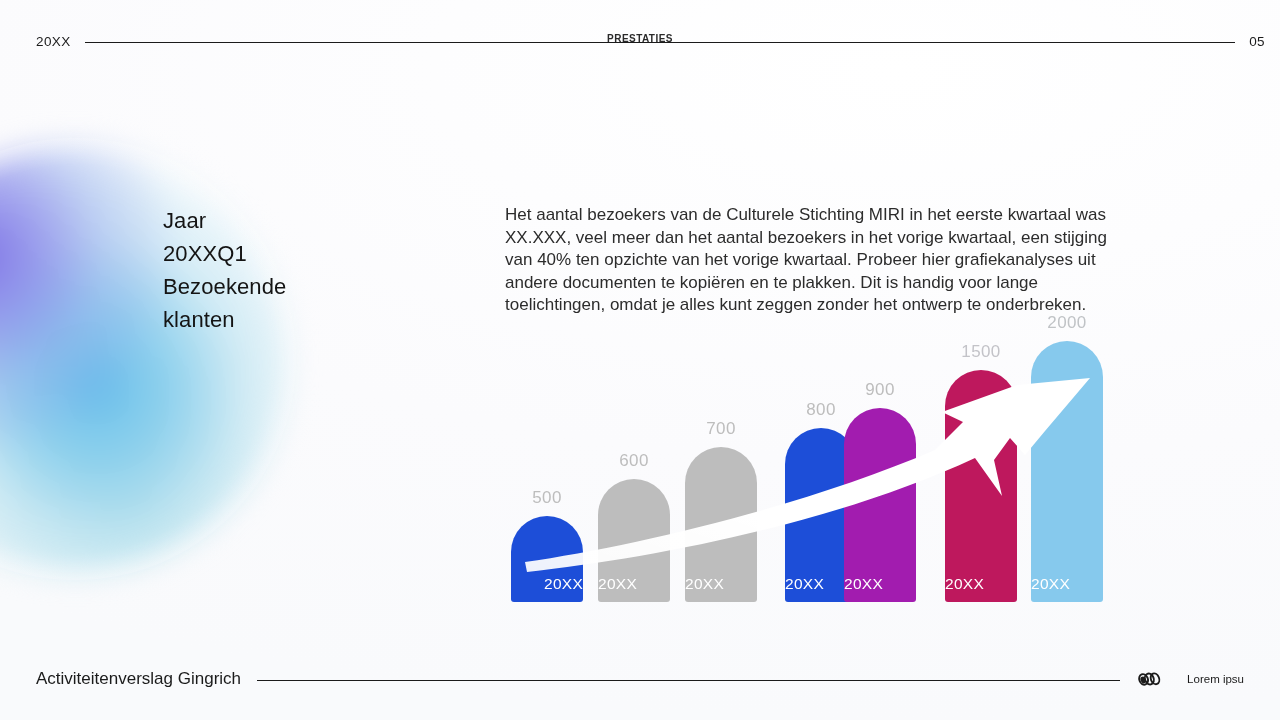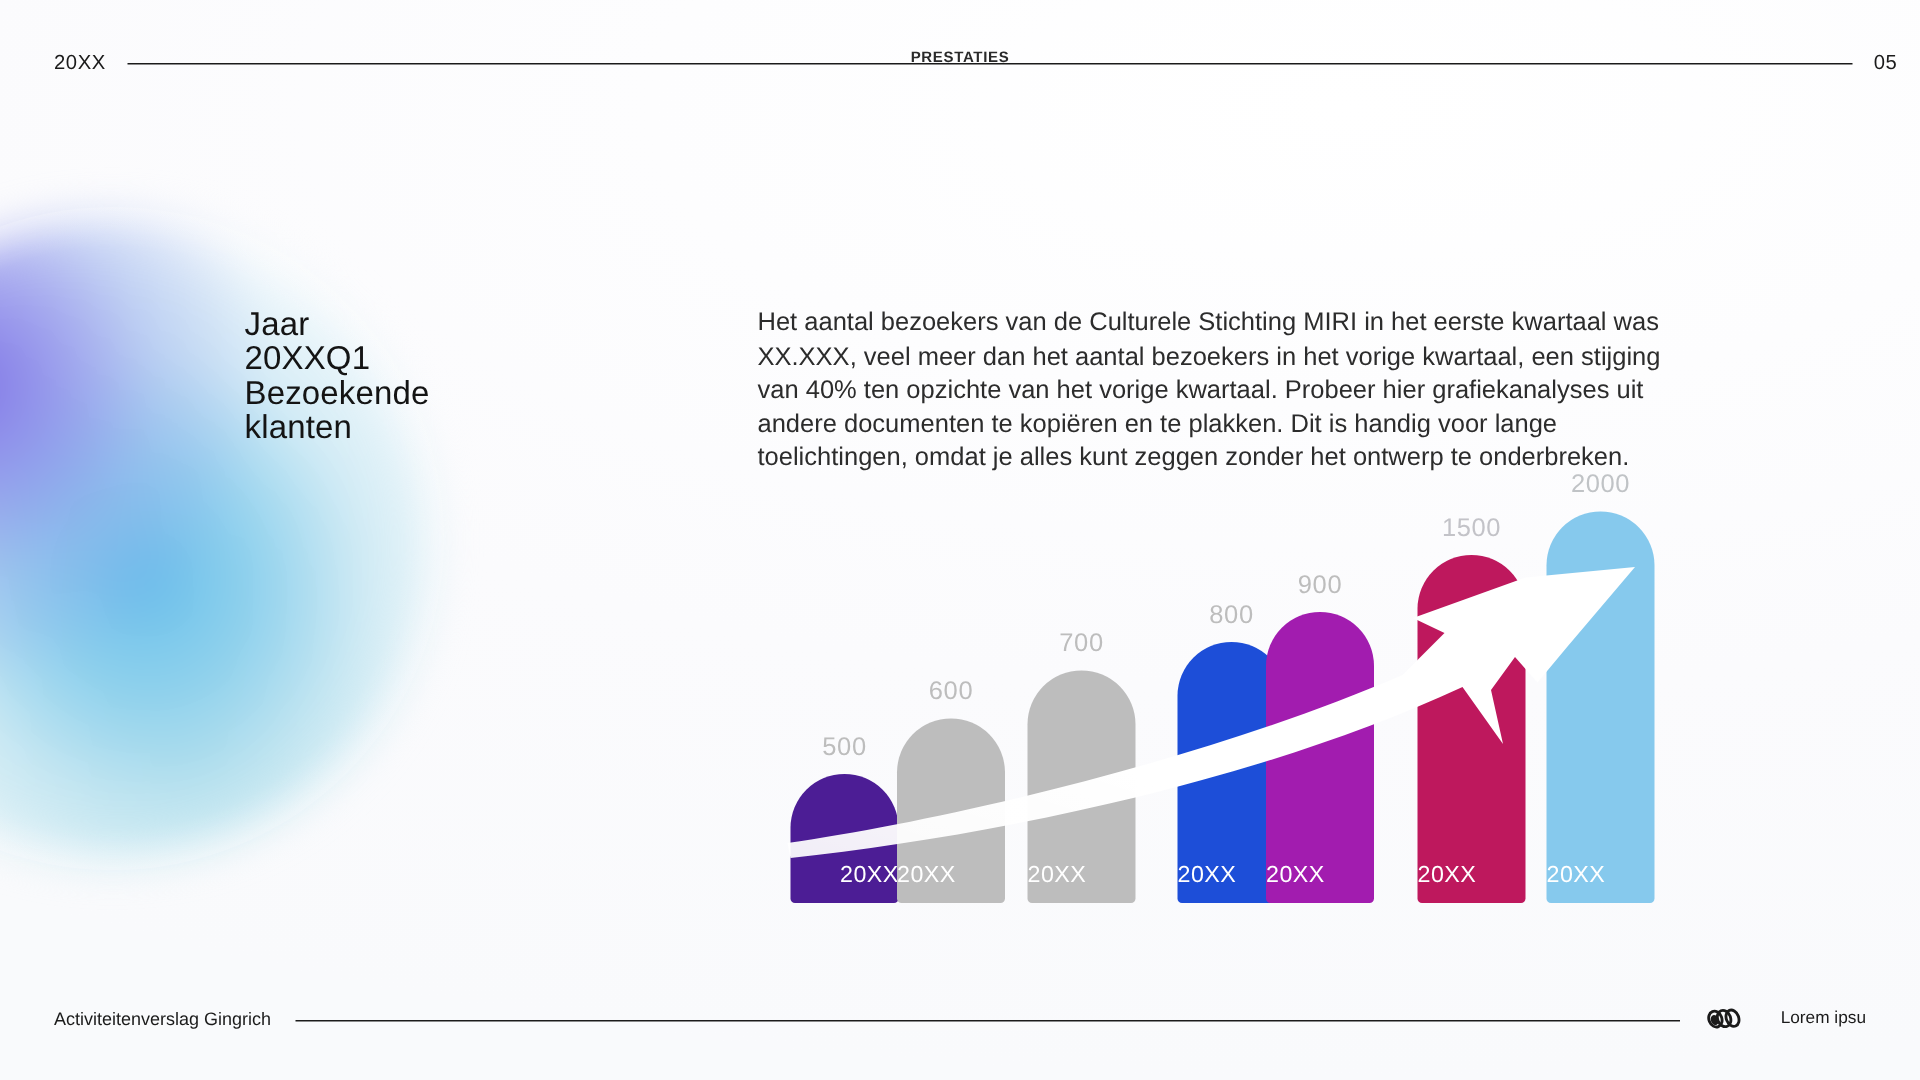--- a/index.html
+++ b/index.html
@@ -41,21 +41,21 @@
     top:33px;
     font-size:10px; letter-spacing:.45px; color:#2a2a2a; font-weight:600;
     background:transparent;
   }
 
   
   .footer{
     position:absolute; left:0; right:0; bottom:29px; height:24px;
     display:flex; align-items:center;
   }
-  .footer .f-left{ margin-left:36px; font-size:12px; color:#1b1b1b; white-space:nowrap;}
+  .footer .f-left{ margin-left:36px; font-size:17px; color:#1b1b1b; white-space:nowrap;}
   .footer .rule{ flex:1 1 auto; height:1px; background:#1b1b1b; margin:0 16px; position:relative; top:1px;}
   .footer .brand{
     margin-right:36px; display:flex; align-items:center; gap:25px; white-space:nowrap;
   }
   .footer .brand-name{ font-size:11.5px; color:#1b1b1b; }
   .logo-mark{ display:block; }
 
   
   .sphere-wrap{
     position:absolute; left:-140px; top:144px;
@@ -71,21 +71,21 @@
     filter:blur(14px);
   }
   .sphere-fade{
     position:absolute; inset:-6px; border-radius:50%;
     background:radial-gradient(circle at 50% 50%, rgba(255,255,255,0) 62%, rgba(253,253,254,.55) 84%, rgba(253,253,254,1) 100%);
   }
 
   
   .title{
     position:absolute; left:163px; top:204px;
-    font-size:22px; line-height:23px; color:#141414; font-weight:400;
+    font-size:22px; line-height:33px; color:#141414; font-weight:400;
     letter-spacing:.1px; white-space:pre-line; max-width:230px;
   }
 
   
   .body-copy{
     position:absolute; left:505px; top:204px; width:608px;
     font-size:17px; line-height:22.6px; color:#2c2c2c;
   }
 
   
@@ -139,21 +139,21 @@
 
 <h1 class="title">Jaar
 20XXQ1
 Bezoekende
 klanten</h1>
 
 <p class="body-copy">Het aantal bezoekers van de Culturele Stichting MIRI in het eerste kwartaal was XX.XXX, veel meer dan het aantal bezoekers in het vorige kwartaal, een stijging van 40% ten opzichte van het vorige kwartaal. Probeer hier grafiekanalyses uit andere documenten te kopiëren en te plakken. Dit is handig voor lange toelichtingen, omdat je alles kunt zeggen zonder het ontwerp te onderbreken.</p>
 
 <div class="chart">
   <div class="bars" id="bars-host">
-      <div class="bar" style="left: 22px; height: 86px; background: #4c1d95; padding-left: 33px;">
+      <div class="bar" style="left: 6px; height: 86px; background: #1d4ed8; padding-left: 33px;">
         <span class="bar-value">500</span>
         <span class="bar-foot">20XX</span>
       </div>
       <div class="bar" style="left: 93px; height: 123px; background: rgb(189, 189, 189);">
         <span class="bar-value">600</span>
         <span class="bar-foot">20XX</span>
       </div>
       <div class="bar" style="left: 180px; height: 155px; background: rgb(189, 189, 189);">
         <span class="bar-value">700</span>
         <span class="bar-foot">20XX</span>

